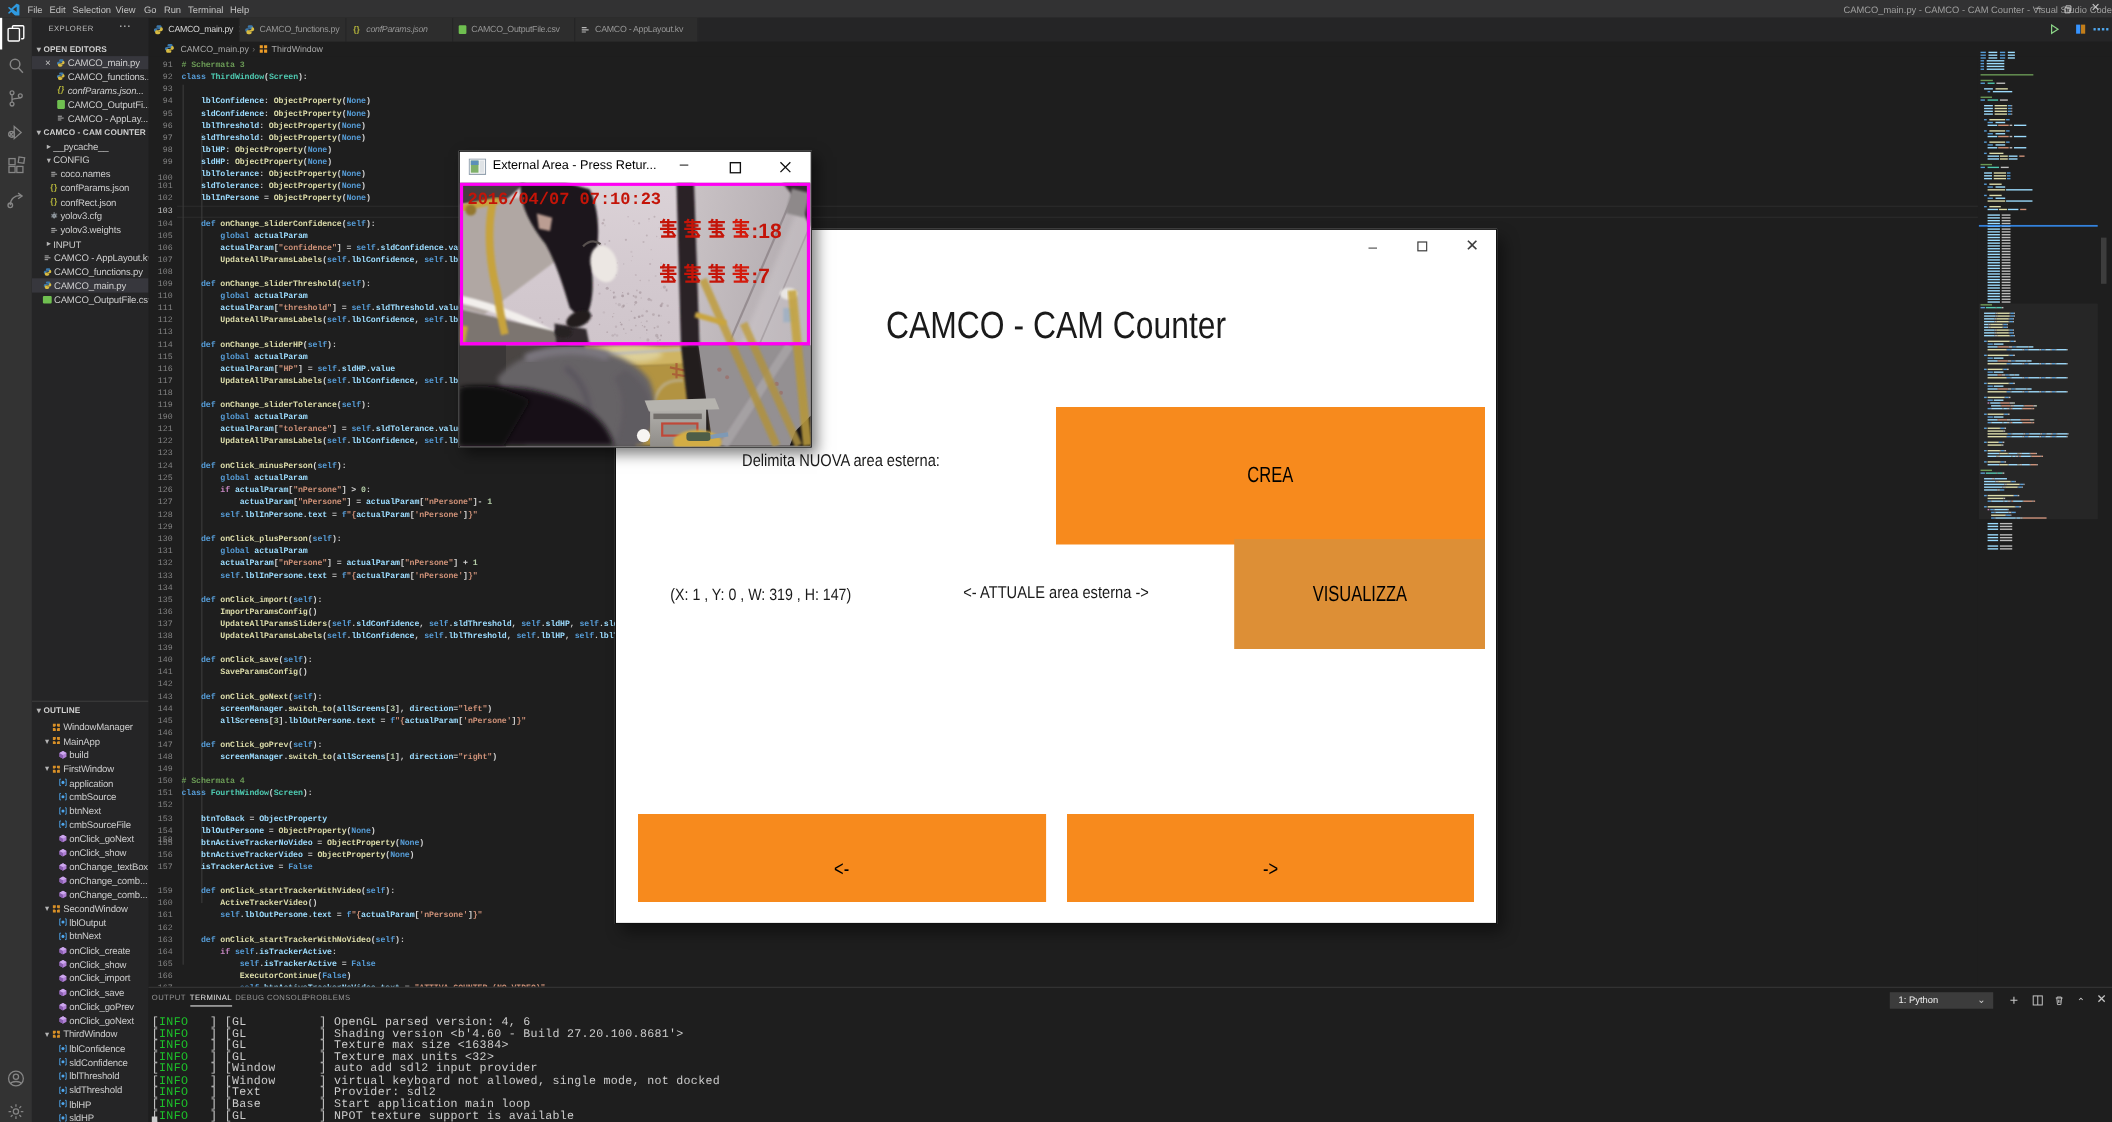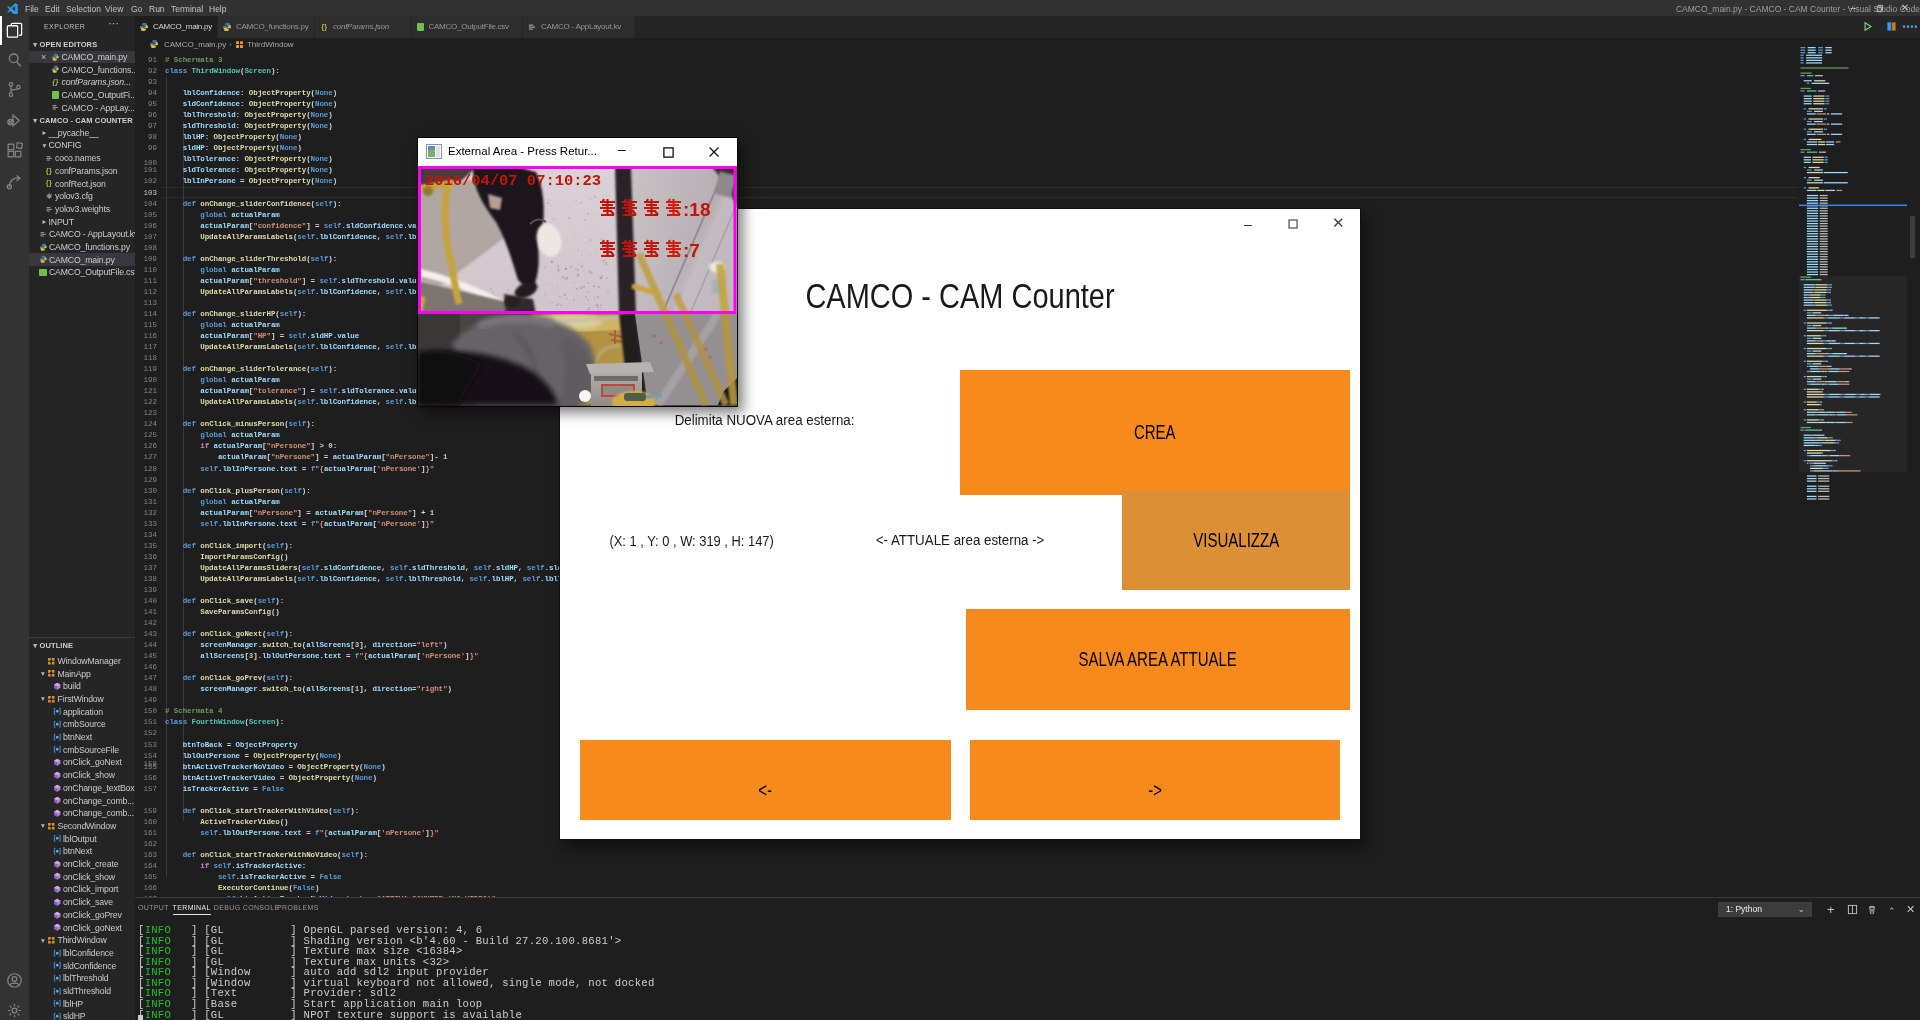--- a/index.html
+++ b/index.html
@@ -1484,23 +1484,20 @@
       <rect x="1" y="1" width="8" height="8" fill="none" stroke="#3d3d3d" stroke-width="1.1"></rect>
     </svg>
   <span class="wbtn" style="left:772px;top:5px;font-size:15px">✕</span>
   <div class="t" style="top:68px;font-size:34.5px"><span style="display:inline-block;transform:scaleX(.84)">CAMCO - CAM Counter</span></div>
   <div class="obtn" style="left:400px;top:161px;width:390px;height:125px">
       <span>CREA</span>
     </div>
   <div class="obtn" style="left:562px;top:281px;width:228px;height:100px;background:#dd8f36">
       <span>VISUALIZZA</span>
     </div>
-  <div class="obtn" style="left:406px;top:400px;width:384px;height:101px">
-      <span>SALVA AREA ATTUALE</span>
-    </div>
   <div class="obtn" style="left:20px;top:531px;width:371px;height:80px">
       <span style="margin-top:21px">&lt;-</span>
     </div>
   <div class="obtn" style="left:410px;top:531px;width:370px;height:80px">
       <span style="margin-top:21px">-&gt;</span>
     </div>
   <div class="lbl" style="left:90px;top:202px;width:230px;text-align:center"><span>Delimita NUOVA area esterna:</span></div>
   <div class="lbl" style="left:36px;top:323px;width:180px;text-align:center;font-size:15px"><span>(X: 1 , Y: 0 , W: 319 , H: 147)</span></div>
   <div class="lbl" style="left:302px;top:322px;width:180px;text-align:center"><span>&lt;- ATTUALE area esterna -&gt;</span></div>
 </div>

